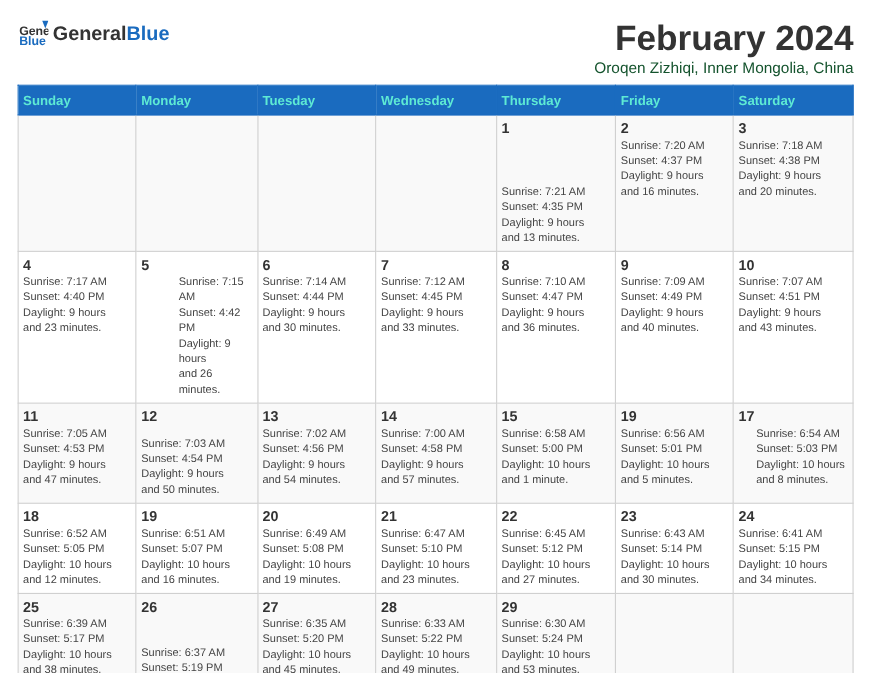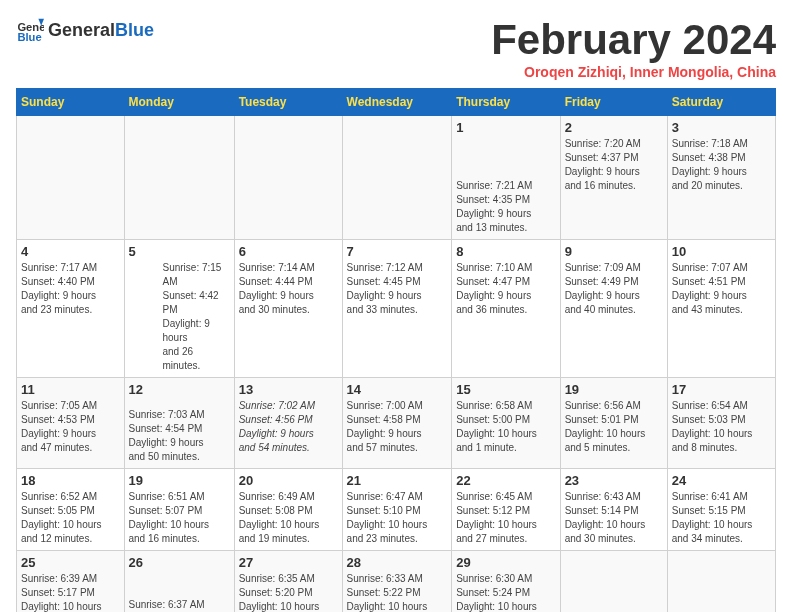--- a/index.html
+++ b/index.html
@@ -32,37 +32,36 @@
       color: #1a6bbf;
     }
     .logo-icon {
       width: 28px;
       height: 28px;
     }
     .title-section {
       text-align: right;
     }
     .main-title {
-      font-size: 42px;
+      font-size: 32px;
       font-weight: bold;
       color: #333;
     }
     .subtitle {
       font-size: 14px;
-      color: #ef4444;
-      font-weight: bold;
+      color: #14532d;
     }
     table {
       width: 100%;
       border-collapse: collapse;
       font-size: 11px;
     }
     thead tr th {
       background-color: #1a6bbf;
-      color: #fde047;
+      color: #5eead4;
       padding: 6px 4px;
       text-align: left;
       font-size: 12px;
       border: 1px solid #1a6bbf;
     }
     tbody tr td {
       border: 1px solid #d0d0d0;
       vertical-align: top;
       padding: 4px;
       min-height: 80px;
@@ -210,21 +209,21 @@
         </td>
         <td>
           <div class="day-number">12</div>
           <div class="day-info" style="white-space: pre-line; margin-top: 11px;">Sunrise: 7:03 AM
 Sunset: 4:54 PM
 Daylight: 9 hours
 and 50 minutes.</div>
         </td>
         <td>
           <div class="day-number">13</div>
-          <div class="day-info" style="white-space: pre-line; font-style: italic;">Sunrise: 7:02 AM
+          <div class="day-info" style="white-space: pre-line;">Sunrise: 7:02 AM
 Sunset: 4:56 PM
 Daylight: 9 hours
 and 54 minutes.</div>
         </td>
         <td>
           <div class="day-number">14</div>
           <div class="day-info" style="white-space: pre-line;">Sunrise: 7:00 AM
 Sunset: 4:58 PM
 Daylight: 9 hours
 and 57 minutes.</div>
@@ -238,21 +237,21 @@
         </td>
         <td>
           <div class="day-number">19</div>
           <div class="day-info" style="white-space: pre-line;">Sunrise: 6:56 AM
 Sunset: 5:01 PM
 Daylight: 10 hours
 and 5 minutes.</div>
         </td>
         <td>
           <div class="day-number">17</div>
-          <div class="day-info" style="white-space: pre-line;">Sunrise: 6:54 AM
+          <div class="day-info" style="white-space: pre-line; margin-left: 16px;">Sunrise: 6:54 AM
 Sunset: 5:03 PM
 Daylight: 10 hours
 and 8 minutes.</div>
         </td>
       </tr>
       <tr>
         <td>
           <div class="day-number">18</div>
           <div class="day-info" style="white-space: pre-line;">Sunrise: 6:52 AM
 Sunset: 5:05 PM

